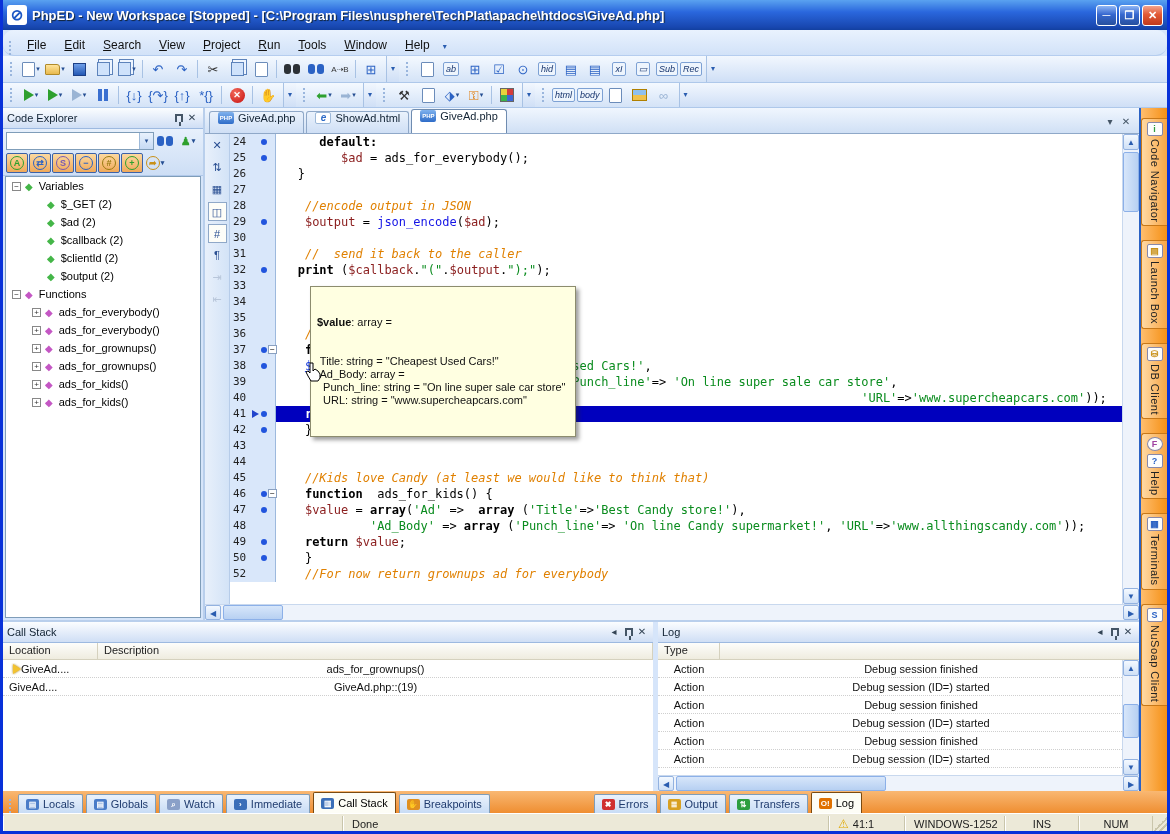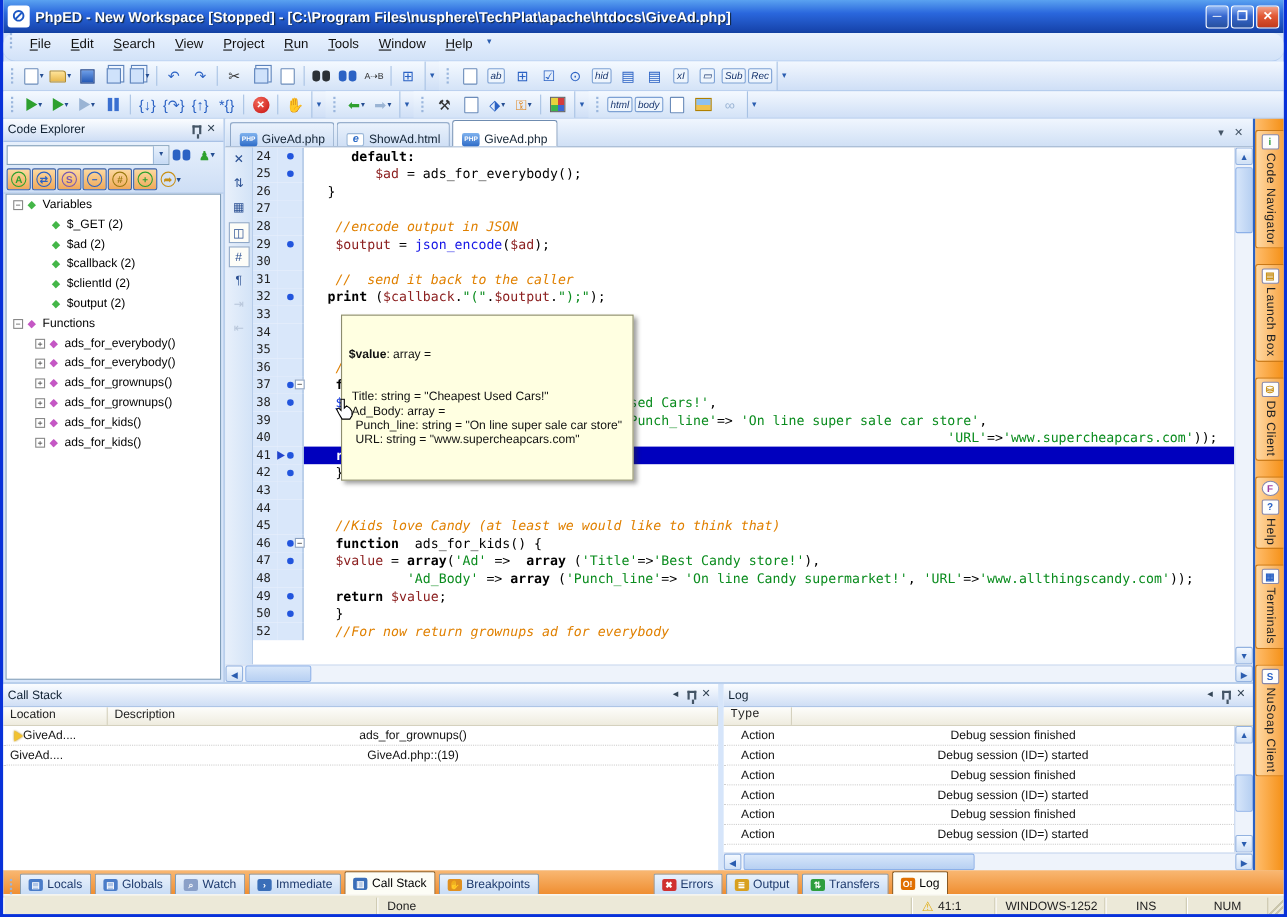--- a/index.html
+++ b/index.html
@@ -5,21 +5,21 @@
   html,body{margin:0;padding:0;background:#3a6ea5;font-family:"Liberation Sans",sans-serif;}
   *{box-sizing:border-box;}
   .window{width:1170px;height:834px;position:relative;background:#d6e5fa;border:3px solid #0831d9;border-top:none;overflow:hidden;}
   
   .titlebar{height:30px;background:linear-gradient(180deg,#5aa2f0 0%,#2a67dd 40%,#1847b0 90%,#1240a0 100%);display:flex;align-items:center;padding:0 4px;color:#fff;}
   .app-icon{width:20px;height:20px;background:#fff;border-radius:3px;color:#1c57c4;font-weight:bold;text-align:center;line-height:19px;font-size:15px;margin-right:5px;}
   .title-text{flex:1;font-weight:bold;font-size:13px;text-shadow:1px 1px 1px #123;white-space:nowrap;overflow:hidden;}
   .winbtn{width:21px;height:21px;margin-left:2px;border:1px solid #fff;border-radius:3px;color:#fff;font-size:11px;line-height:19px;text-align:center;font-weight:bold;background:linear-gradient(180deg,#8fb6f5,#3667cf 45%,#27509e);}
   .winbtn.close{background:linear-gradient(180deg,#f2a38c,#e25935 45%,#c03a1d);}
   
-  .menubar{height:26px;background:linear-gradient(180deg,#e9f2fe,#d2e2f8);display:flex;align-items:flex-start;padding-left:2px;border-bottom:1px solid #b5cdef;border-radius:11px;}
+  .menubar{height:26px;background:linear-gradient(180deg,#e9f2fe,#d2e2f8);display:flex;align-items:flex-end;padding-left:2px;border-bottom:1px solid #b5cdef;border-radius:11px;}
   .grip{width:5px;height:14px;margin:0 4px;border-left:2px dotted #9ab6dd;}
   .menu-item{display:inline-block;padding:3px 9px;font-size:12px;color:#111;}
   .menu-item::first-letter{text-decoration:underline;}
   .chev{width:12px;height:16px;font-size:8px;color:#2a5db0;text-align:center;line-height:16px;}
   
   .toolrow{display:flex;align-items:center;background:linear-gradient(180deg,#f2f7fe,#cfdff6);border-bottom:1px solid #aec8ea;}
   .toolrow1{height:27px;}
   .toolrow2{height:25px;}
   .toolgroup{display:flex;align-items:center;height:100%;padding:1px 3px;border-right:1px solid #a8c2e4;background:linear-gradient(180deg,#f4f9ff,#d4e3f7);}
   .tbtn{min-width:22px;height:21px;display:flex;align-items:center;justify-content:center;margin:0 1px;border-radius:2px;font-size:12px;color:#1a3e79;position:relative;}
@@ -62,21 +62,21 @@
   .cebtn.plain{border-color:transparent;background:transparent;}
   .circ{width:14px;height:14px;border-radius:50%;font-size:9px;line-height:13px;text-align:center;font-weight:bold;}
   .tree{flex:1;background:#fff;border:1px solid #7f9db9;margin:0 2px 2px 2px;overflow:hidden;font-size:11px;position:relative;}
   .trow{height:18px;display:flex;align-items:center;white-space:nowrap;}
   .tbox{width:9px;height:9px;border:1px solid #888;background:#fff;font-size:8px;line-height:7px;text-align:center;color:#333;margin-right:4px;flex:none;}
   .diamond{font-size:10px;margin-right:6px;flex:none;}
   .d-green{color:#44b648;} .d-purple{color:#c457c4;}
   
   .editorcol{flex:1;display:flex;flex-direction:column;background:#fff;min-width:0;}
   .tabbar{height:26px;background:linear-gradient(180deg,#f0f6fe,#d0e0f5);border-bottom:1px solid #8fa8c8;display:flex;align-items:flex-end;padding-left:4px;}
-  .tab{height:22px;display:flex;align-items:flex-end;padding:0 8px;font-size:11px;border:1px solid #8fa8c8;border-bottom:none;border-radius:3px 3px 0 0;background:linear-gradient(#eaf2fc,#cfdff5);margin-right:2px;color:#123;}
+  .tab{height:22px;display:flex;align-items:flex-start;padding:0 8px;font-size:11px;border:1px solid #8fa8c8;border-bottom:none;border-radius:3px 3px 0 0;background:linear-gradient(#eaf2fc,#cfdff5);margin-right:2px;color:#123;}
   .tab.active{background:#fff;height:24px;font-weight:normal;border-color:#6f8cb0;}
   .tab .ficon{width:16px;height:12px;border-radius:2px;background:linear-gradient(#7fb2ee,#2e6cc8);color:#fff;font-size:6px;font-weight:bold;line-height:12px;text-align:center;margin-right:4px;}
   .tab .ficon.ie{background:#fff;color:#2e6cc8;border:1px solid #9db9d9;font-size:10px;font-style:italic;line-height:10px;}
   .tabactions{margin-left:auto;display:flex;align-items:center;padding:0 6px 4px 0;}
   .tabactions .ph-ic{color:#456;}
   .editorbody{flex:1;display:flex;position:relative;overflow:hidden;}
   .edtools{width:25px;background:linear-gradient(90deg,#e8f0fb,#d3e3f7);border-right:1px solid #b6cce9;display:flex;flex-direction:column;align-items:center;padding-top:2px;}
   .edtb{width:19px;height:19px;margin-bottom:3px;font-size:11px;line-height:18px;text-align:center;color:#2a4f92;}
   .edtb.pressed{background:#fdfdf8;border:1px solid #8fa8c8;}
   .edtb.disabled{color:#b8c6da;}
@@ -594,21 +594,21 @@
         </div>
         <div class="bsplit"></div>
         <div class="logpanel">
           <div class="panelhead">
             <span class="ph-title">Log</span>
             <span class="ph-ic">◂</span>
             <span class="pin-icon"></span>
             <span class="ph-ic">✕</span>
           </div>
           <div class="cols" id="log-cols">
-              <div class="colcell" style="width: 62px; font-family: Liberation Mono, monospace;">Type</div>
+              <div class="colcell" style="width: 62px;">Type</div>
               <div class="colcell" style="width: auto; flex: 1 1 0%; margin-top: 28px;">Message</div>
             </div>
           <div class="logscrolls" style="flex:1;min-height:0;">
             <div class="grid-rows" id="log-rows">
                 <div class="grow">
                   <div class="gcell" style="width: 62px;">Action</div>
                   <div class="gcell" style="flex: 1 1 0%;">Debug session finished</div>
                 </div>
                 <div class="grow">
                   <div class="gcell" style="width: 62px;">Action</div>

